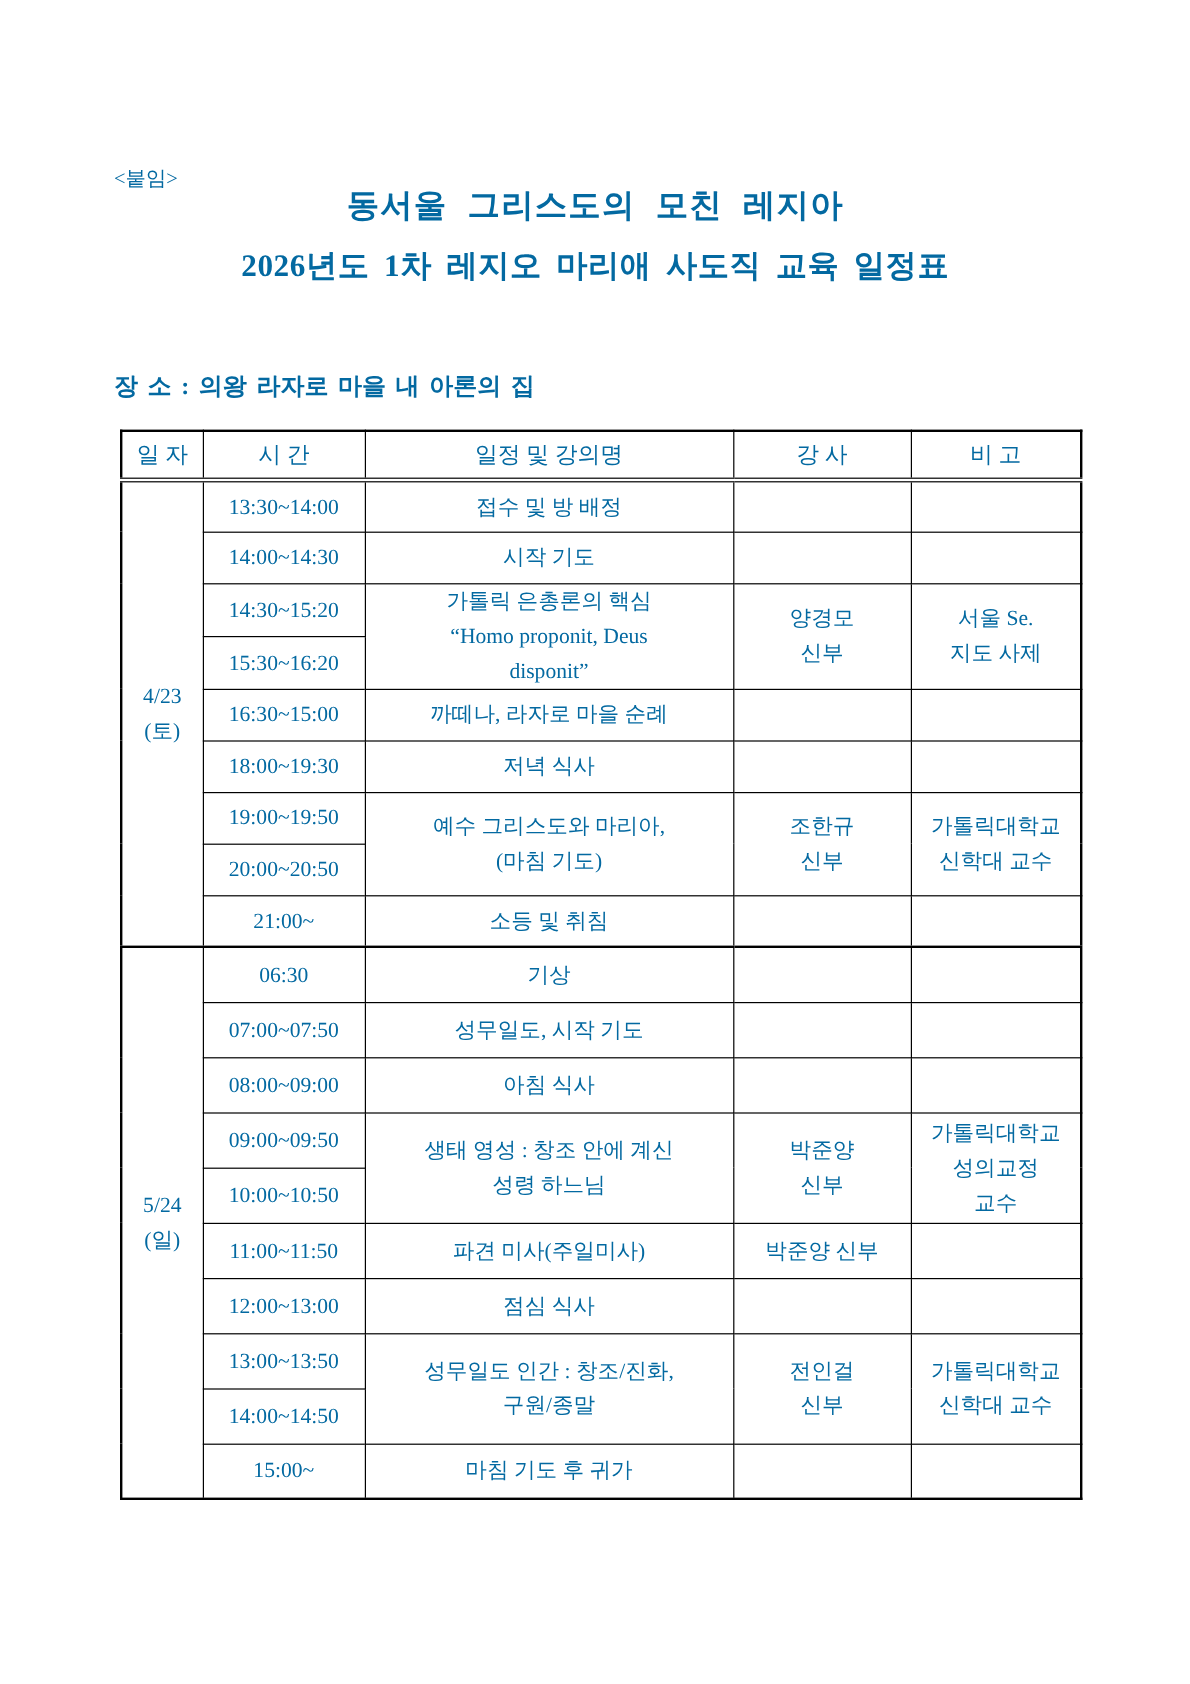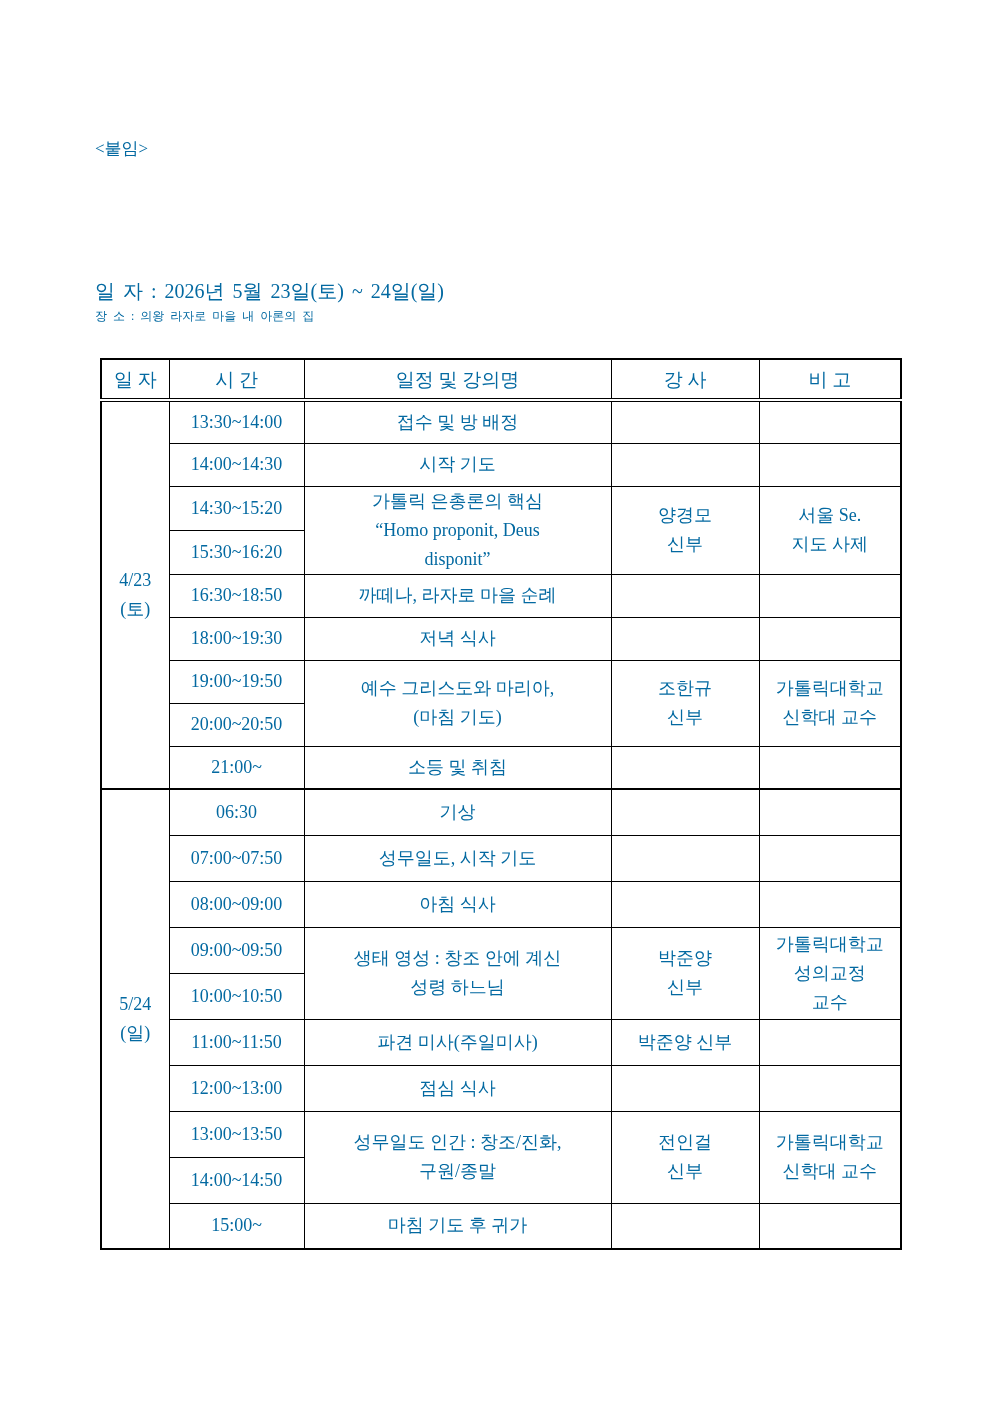--- a/index.html
+++ b/index.html
@@ -25,21 +25,21 @@
     position:absolute; left:0; top:204px; width:992px;
     text-align:center; font-size:26px; font-weight:bold;
     word-spacing:5px; letter-spacing:0.5px;
   }
   .info-date {
     position:absolute; left:95px; top:278px;
     font-size:20px; word-spacing:3px;
   }
   .info-place {
     position:absolute; left:95px; top:308px;
-    font-size:12px; word-spacing:3px;
+    font-size:20px; word-spacing:3px;font-weight:bold;
   }
   table.schedule {
     position:absolute; left:100px; top:358px;
     width:800px;
     border-collapse:collapse;
     table-layout:fixed;
     border:2px solid #000;
   }
   table.schedule th, table.schedule td {
     border:1px solid #000;
@@ -65,21 +65,22 @@
     position:absolute; left:95px; top:1257px;
     font-size:20px; word-spacing:3px;
   }
 </style>
 </head>
 <body>
 
 <div class="page">
 
   <div class="attachment">&lt;붙임&gt;</div>
-  <div class="info-date">일 자 : 2026년 5월 23일(토) ~ 24일(일)</div>
+  <div class="title1">동서울 그리스도의 모친 레지아</div>
+  <div class="title2">2026년도 1차 레지오 마리애 사도직 교육 일정표</div>
   <div class="info-place">장 소 : 의왕 라자로 마을 내 아론의 집</div>
 
   <table class="schedule">
     <colgroup>
       <col style="width:68px">
       <col style="width:135px">
       <col style="width:307px">
       <col style="width:148px">
       <col style="width:142px">
     </colgroup>
@@ -115,21 +116,21 @@
 disponit”</td>
         <td rowspan="2">양경모
 신부</td>
         <td rowspan="2">서울 Se.
 지도 사제</td>
       </tr>
       <tr>
         <td>15:30~16:20</td>
       </tr>
       <tr>
-        <td>16:30~18:50</td>
+        <td>16:30~15:00</td>
         <td>까떼나, 라자로 마을 순례</td>
         <td></td>
         <td></td>
       </tr>
       <tr>
         <td>18:00~19:30</td>
         <td>저녁 식사</td>
         <td></td>
         <td></td>
       </tr>

